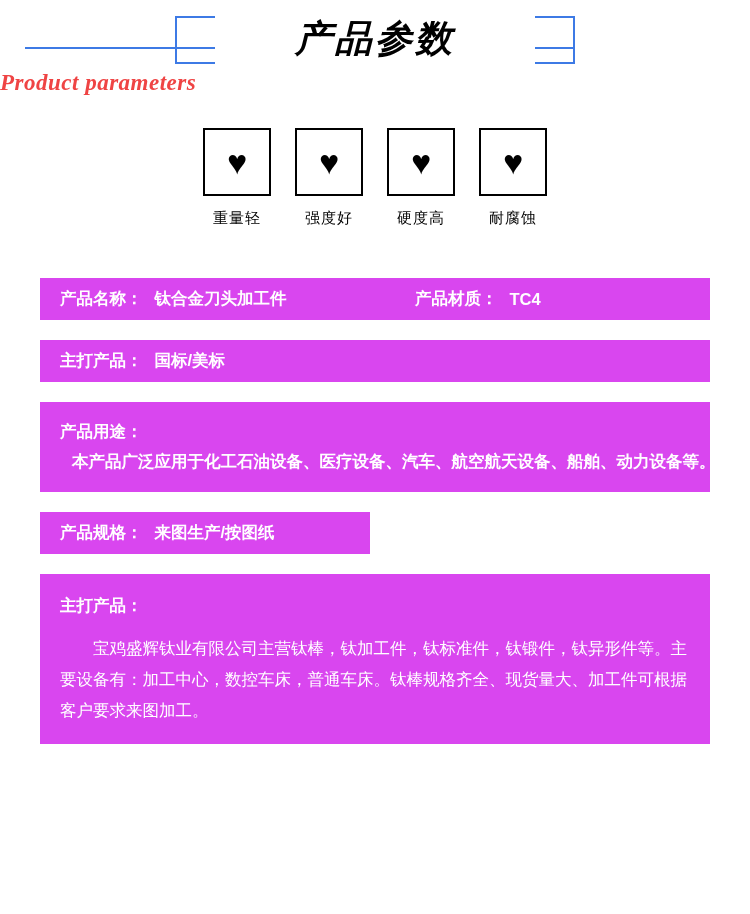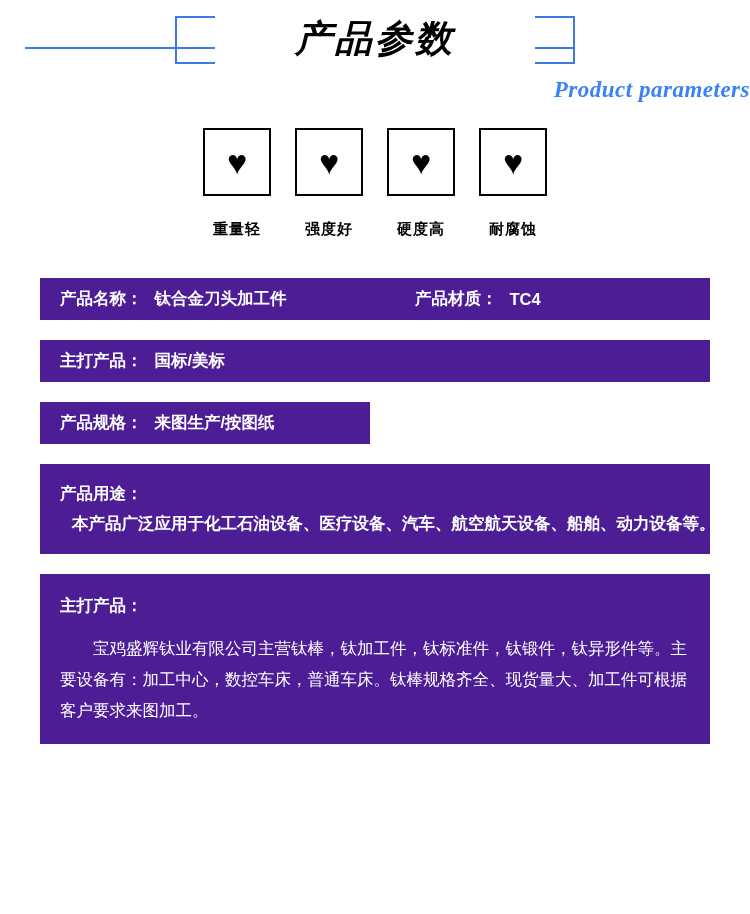--- a/index.html
+++ b/index.html
@@ -56,28 +56,28 @@
     font-family: "Liberation Serif", serif;
     font-weight: bold;
     font-size: 37px;
     letter-spacing: 3px;
     line-height: 46px;
     color: #000;
   }
   .hdr-sub {
     position: absolute;
     left: 0;
-    top: 77px;
-    width: 750px;
-    text-align: right;
+    top: 70px;
+    width: 750px;
+    text-align: left;
     font-family: "Liberation Serif", serif;
     font-weight: bold;
     font-size: 23px;
     letter-spacing: 0.5px;
-    color: #3b82f6;
+    color: #ef4444;
   }
 
   
   .features {
     position: relative;
     width: 750px;
     height: 140px;
     margin-top: 16px;
   }
   .feat-row {
@@ -99,37 +99,37 @@
     display: flex;
     align-items: center;
     justify-content: center;
   }
   .feat-glyph {
     font-size: 34px;
     line-height: 34px;
     color: #000;
   }
   .feat-label {
-    margin-top: 24px;
+    margin-top: 13px;
     font-size: 15px;
-    font-weight: bold;
+    font-weight: normal;
     letter-spacing: 1px;
     color: #000;
     white-space: nowrap;
   }
 
   
   .params {
     margin-top: 10px;
     padding: 0 40px;
     box-sizing: border-box;
     width: 750px;
   }
   .bar {
-    background: #4c1d95;
+    background: #d946ef;
     color: #ffffff;
     box-sizing: border-box;
     margin-bottom: 20px;
     padding: 0 20px;
     display: flex;
     align-items: center;
     height: 42px;
     font-size: 16.5px;
   }
   .cell {
@@ -234,30 +234,30 @@
   </div>
 
   <div class="bar">
     <div class="cell">
       <span class="lbl">主打产品：</span>
       <span class="val">国标/美标</span>
     </div>
   </div>
 
 
+  <div class="bar usage">
+    <span class="lbl">产品用途：</span>
+    <span class="val">本产品广泛应用于化工石油设备、医疗设备、汽车、航空航天设备、船舶、动力设备等。</span>
+  </div>
+
   <div class="bar short">
     <div class="cell">
       <span class="lbl">产品规格：</span>
       <span class="val">来图生产/按图纸</span>
     </div>
   </div>
 
-  <div class="bar usage">
-    <span class="lbl">产品用途：</span>
-    <span class="val">本产品广泛应用于化工石油设备、医疗设备、汽车、航空航天设备、船舶、动力设备等。</span>
-  </div>
-
   <div class="bar main">
     <div class="main-title">主打产品：</div>
     <div class="main-body">宝鸡盛辉钛业有限公司主营钛棒，钛加工件，钛标准件，钛锻件，钛异形件等。主要设备有：加工中心，数控车床，普通车床。钛棒规格齐全、现货量大、加工件可根据客户要求来图加工。</div>
   </div>
 
 </div>
 
 </body></html>

